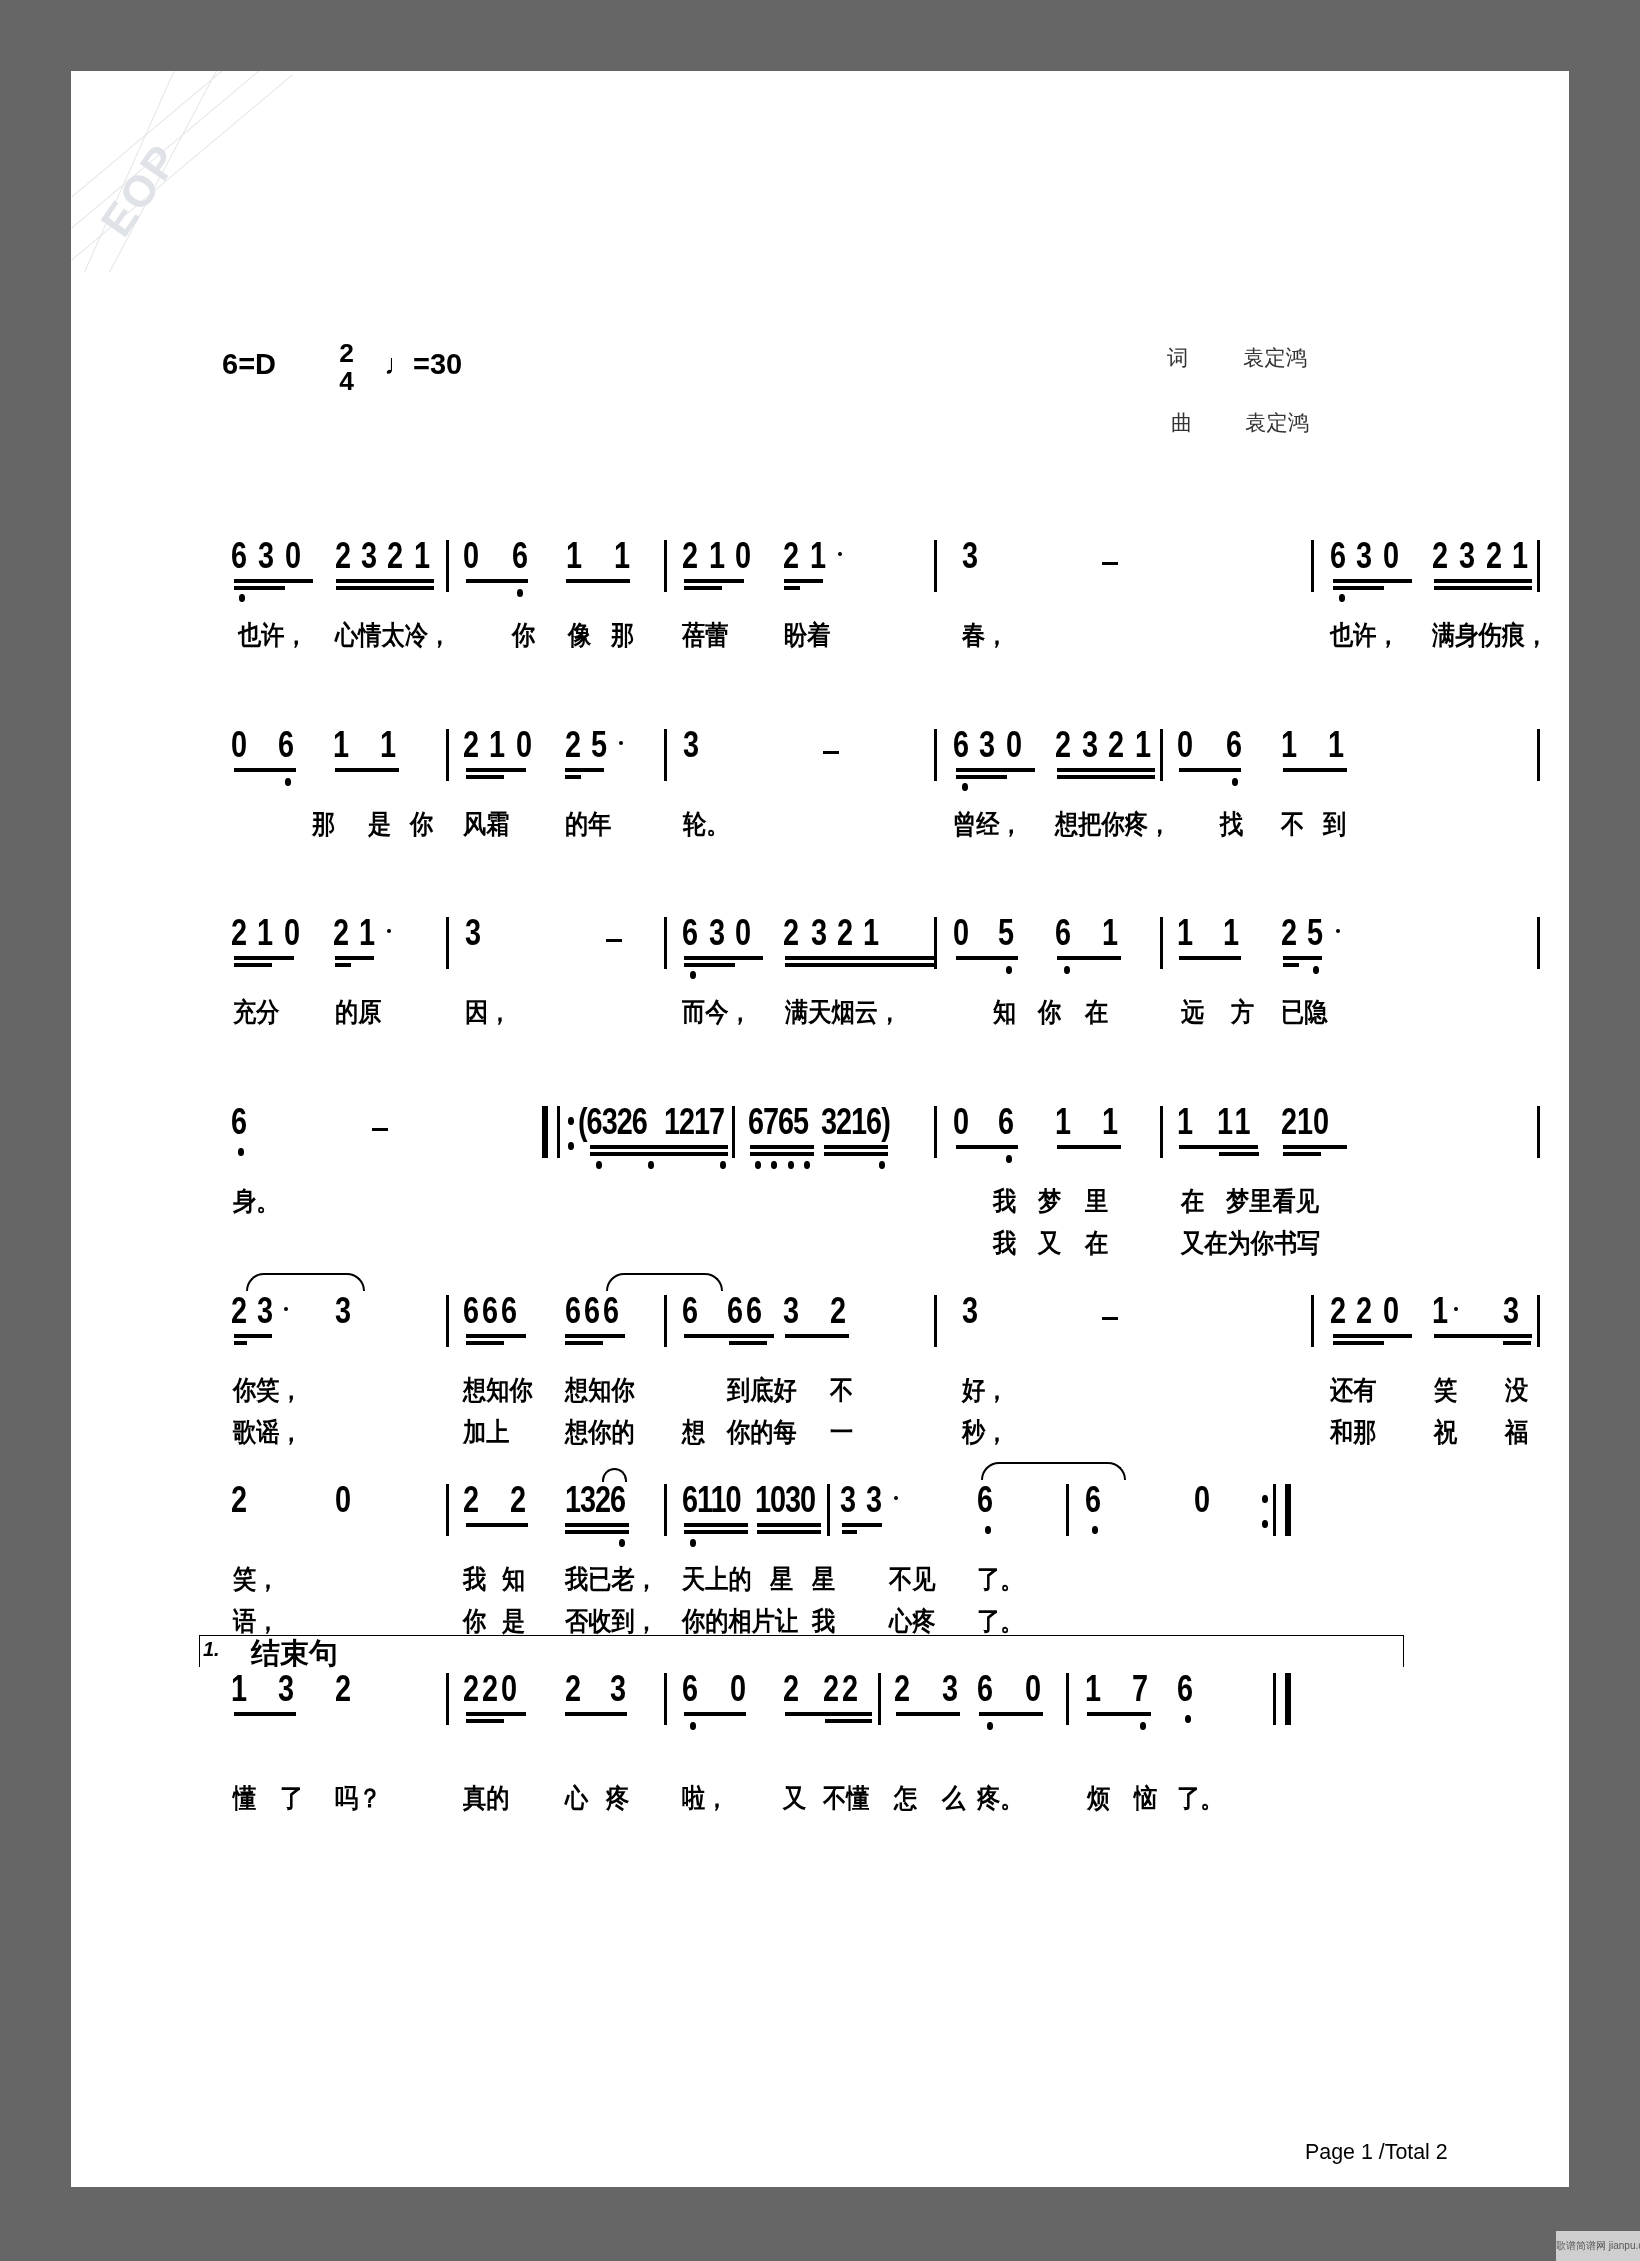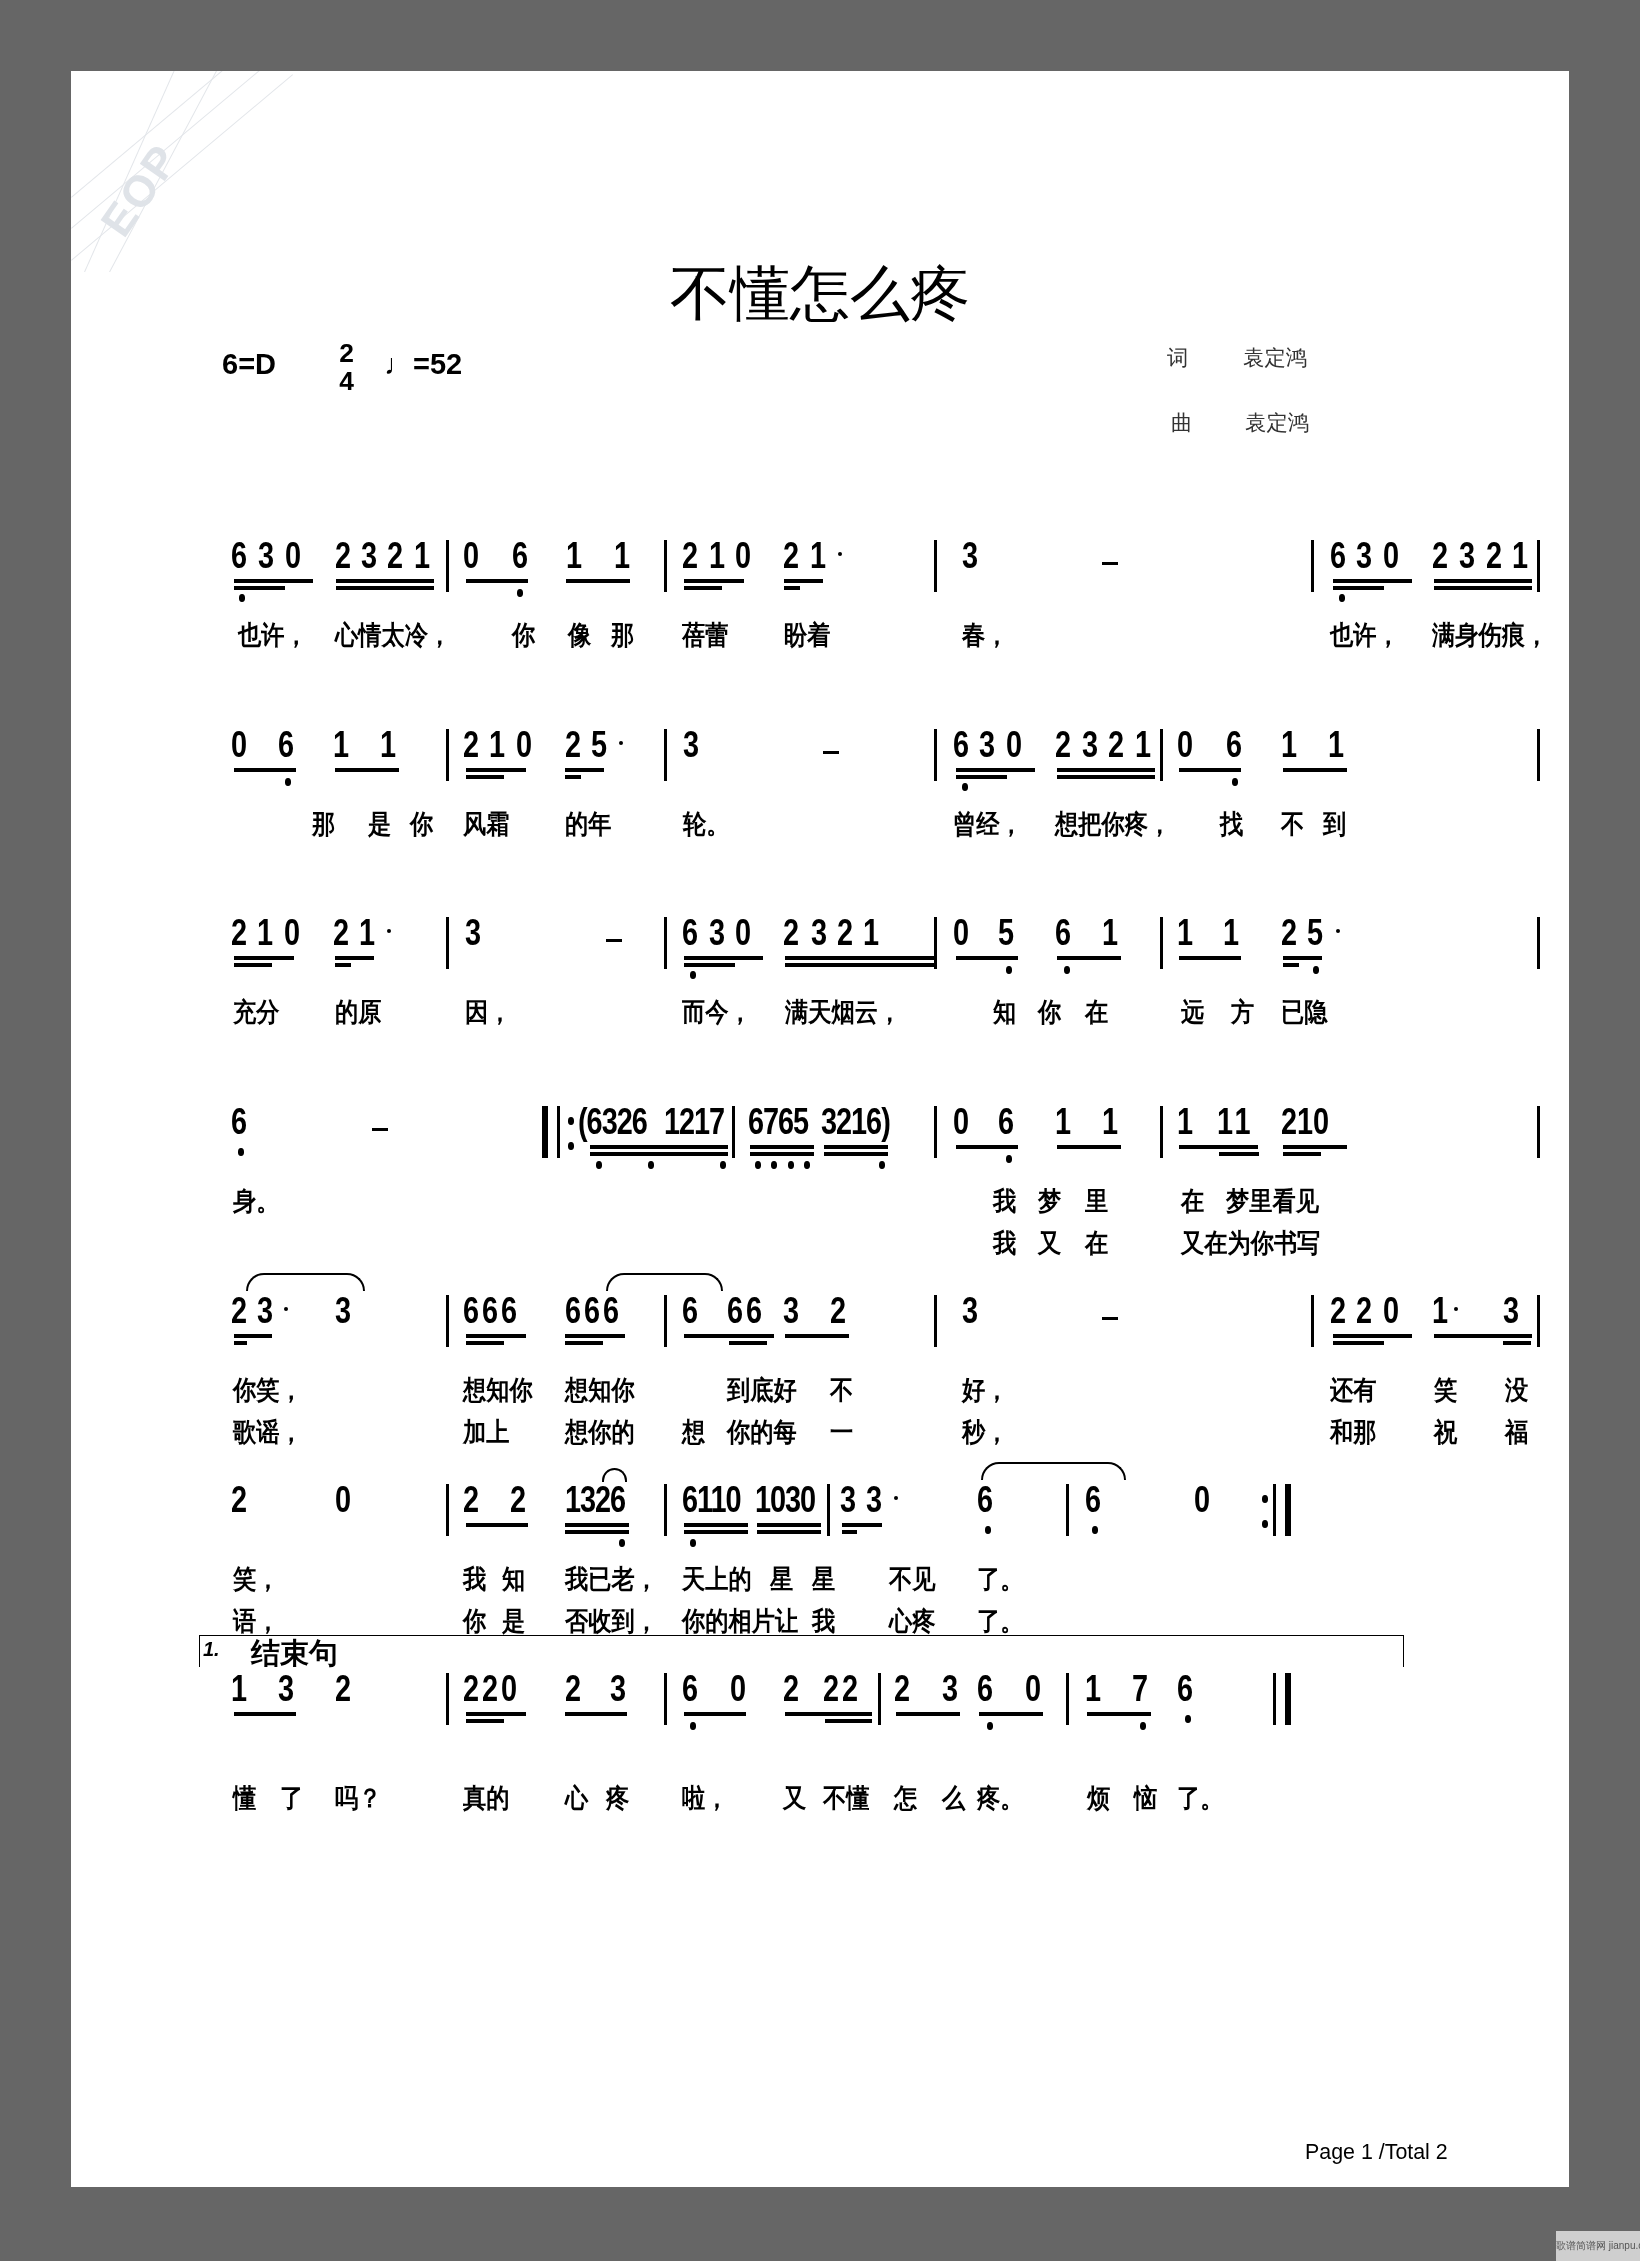--- a/index.html
+++ b/index.html
@@ -43,30 +43,29 @@
 
   <div class="wm">
     <div class="wm-line" style="left:0;top:157px;width:264px;transform:rotate(-40deg);"></div>
     <div class="wm-line" style="left:0;top:189px;width:289px;transform:rotate(-40deg);"></div>
     <div class="wm-line" style="left:0;top:126px;width:227px;transform:rotate(-40deg);"></div>
     <div class="wm-line" style="left:38px;top:201px;width:252px;transform:rotate(-62deg);"></div>
     <div class="wm-line" style="left:12.6px;top:201px;width:252px;transform:rotate(-66deg);"></div>
     <div class="wm-text">EOP</div>
   </div>
 
-  <div class="title">不懂怎么疼</div>
 
   <div class="meta">
     <span style="left:0;top:0;">6=D</span>
     <div class="frac">
       <span style="position:static;display:block;">2</span>
       <span class="bar"></span>
       <span style="position:static;display:block;">4</span>
     </div>
-    <span style="left:162px;top:0;">♩=52</span>
+    <span style="left:162px;top:0;">♩=30</span>
   </div>
 
   <div class="credit" style="left:1096px;top:272px;">词</div>
   <div class="credit" style="left:1172px;top:272px;">袁定鸿</div>
   <div class="credit" style="left:1100px;top:337px;">曲</div>
   <div class="credit" style="left:1174px;top:337px;">袁定鸿</div>
 
   <div class="sys" style="top:466px;">
     <span class="n" style="left:160px;">6</span>
     <span class="n" style="left: 187px;">3</span>

